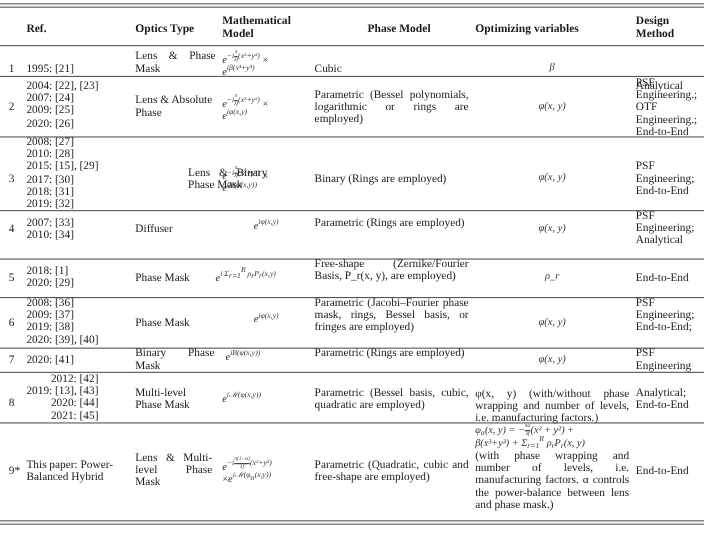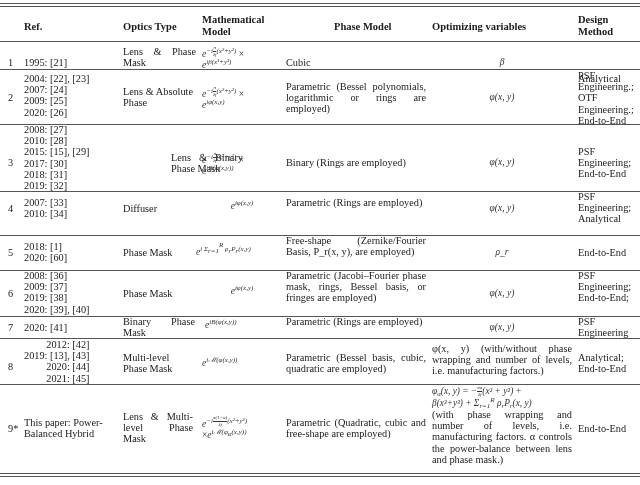--- a/index.html
+++ b/index.html
@@ -99,21 +99,21 @@
   <div class="cell just" style="left:286px; top:197px; width:140px;">Parametric (Rings are employed)</div>
   <div class="cell math center" style="left:432px; top:203px; width:140px;">φ(x, y)</div>
   <div class="cell just" style="left:578px; top:191px; width:52px;">PSF Engineering; Analytical</div>
 </div>
 <div class="rule" style="top:235px;"></div>
 
 <div>
   <div class="cell" style="left:8px; top:247px;">5</div>
   <div class="cell" style="left:24px; top:241px;">
     <div>2018: [1]</div>
-    <div>2020: [60]</div>
+    <div>2020: [29]</div>
   </div>
   <div class="cell" style="left:123px; top:247px;">Phase Mask</div>
   <div class="cell math" style="left:196px; top:245px; width:90px;">
     <div>e<sup>i Σ<sub>r=1</sub><sup>R</sup> ρ<sub>r</sub>P<sub>r</sub>(x,y)</sup></div>
   </div>
   <div class="cell just" style="left:286px; top:235px; width:140px;">Free-shape (Zernike/Fourier Basis, P_r(x, y), are employed)</div>
   <div class="cell math center" style="left:432px; top:247px; width:140px;">ρ_r</div>
   <div class="cell" style="left:578px; top:247px;">End-to-End</div>
 </div>
 <div class="rule" style="top:270px;"></div>
@@ -155,21 +155,21 @@
     <div>2012: [42]</div>
     <div>2019: [13], [43]</div>
     <div>2020: [44]</div>
     <div>2021: [45]</div>
   </div>
   <div class="cell" style="left:123px; top:352px; width:72px;">Multi-level Phase Mask</div>
   <div class="cell math" style="left:202px; top:358px; width:80px;">
     <div>e<sup>iℳ(φ(x,y))</sup></div>
   </div>
   <div class="cell just" style="left:286px; top:352px; width:140px;">Parametric (Bessel basis, cubic, quadratic are employed)</div>
-  <div class="cell just" style="left:432px; top:343px; width:140px;">φ(x, y) (with/without phase wrapping and number of levels, i.e. manufacturing factors.)</div>
+  <div class="cell just" style="left:432px; top:353px; width:140px;">φ(x, y) (with/without phase wrapping and number of levels, i.e. manufacturing factors.)</div>
   <div class="cell" style="left:578px; top:352px; width:54px;">Analytical; End-to-End</div>
 </div>
 <div class="rule" style="top:384px;"></div>
 
 <div>
   <div class="cell" style="left:8px; top:423px;">9*</div>
   <div class="cell" style="left:24px; top:417px; width:92px;">This paper: Power-Balanced Hybrid</div>
   <div class="cell just" style="left:123px; top:411px; width:70px;">Lens &amp; Multi-level Phase Mask</div>
   <div class="cell math" style="left:202px; top:415px; width:85px;">
     <div>e<sup>−i<span class="frac" style="font-size:5px;"><span class="top">π(1−α)</span><span>λf</span></span>(x²+y²)</sup></div>

